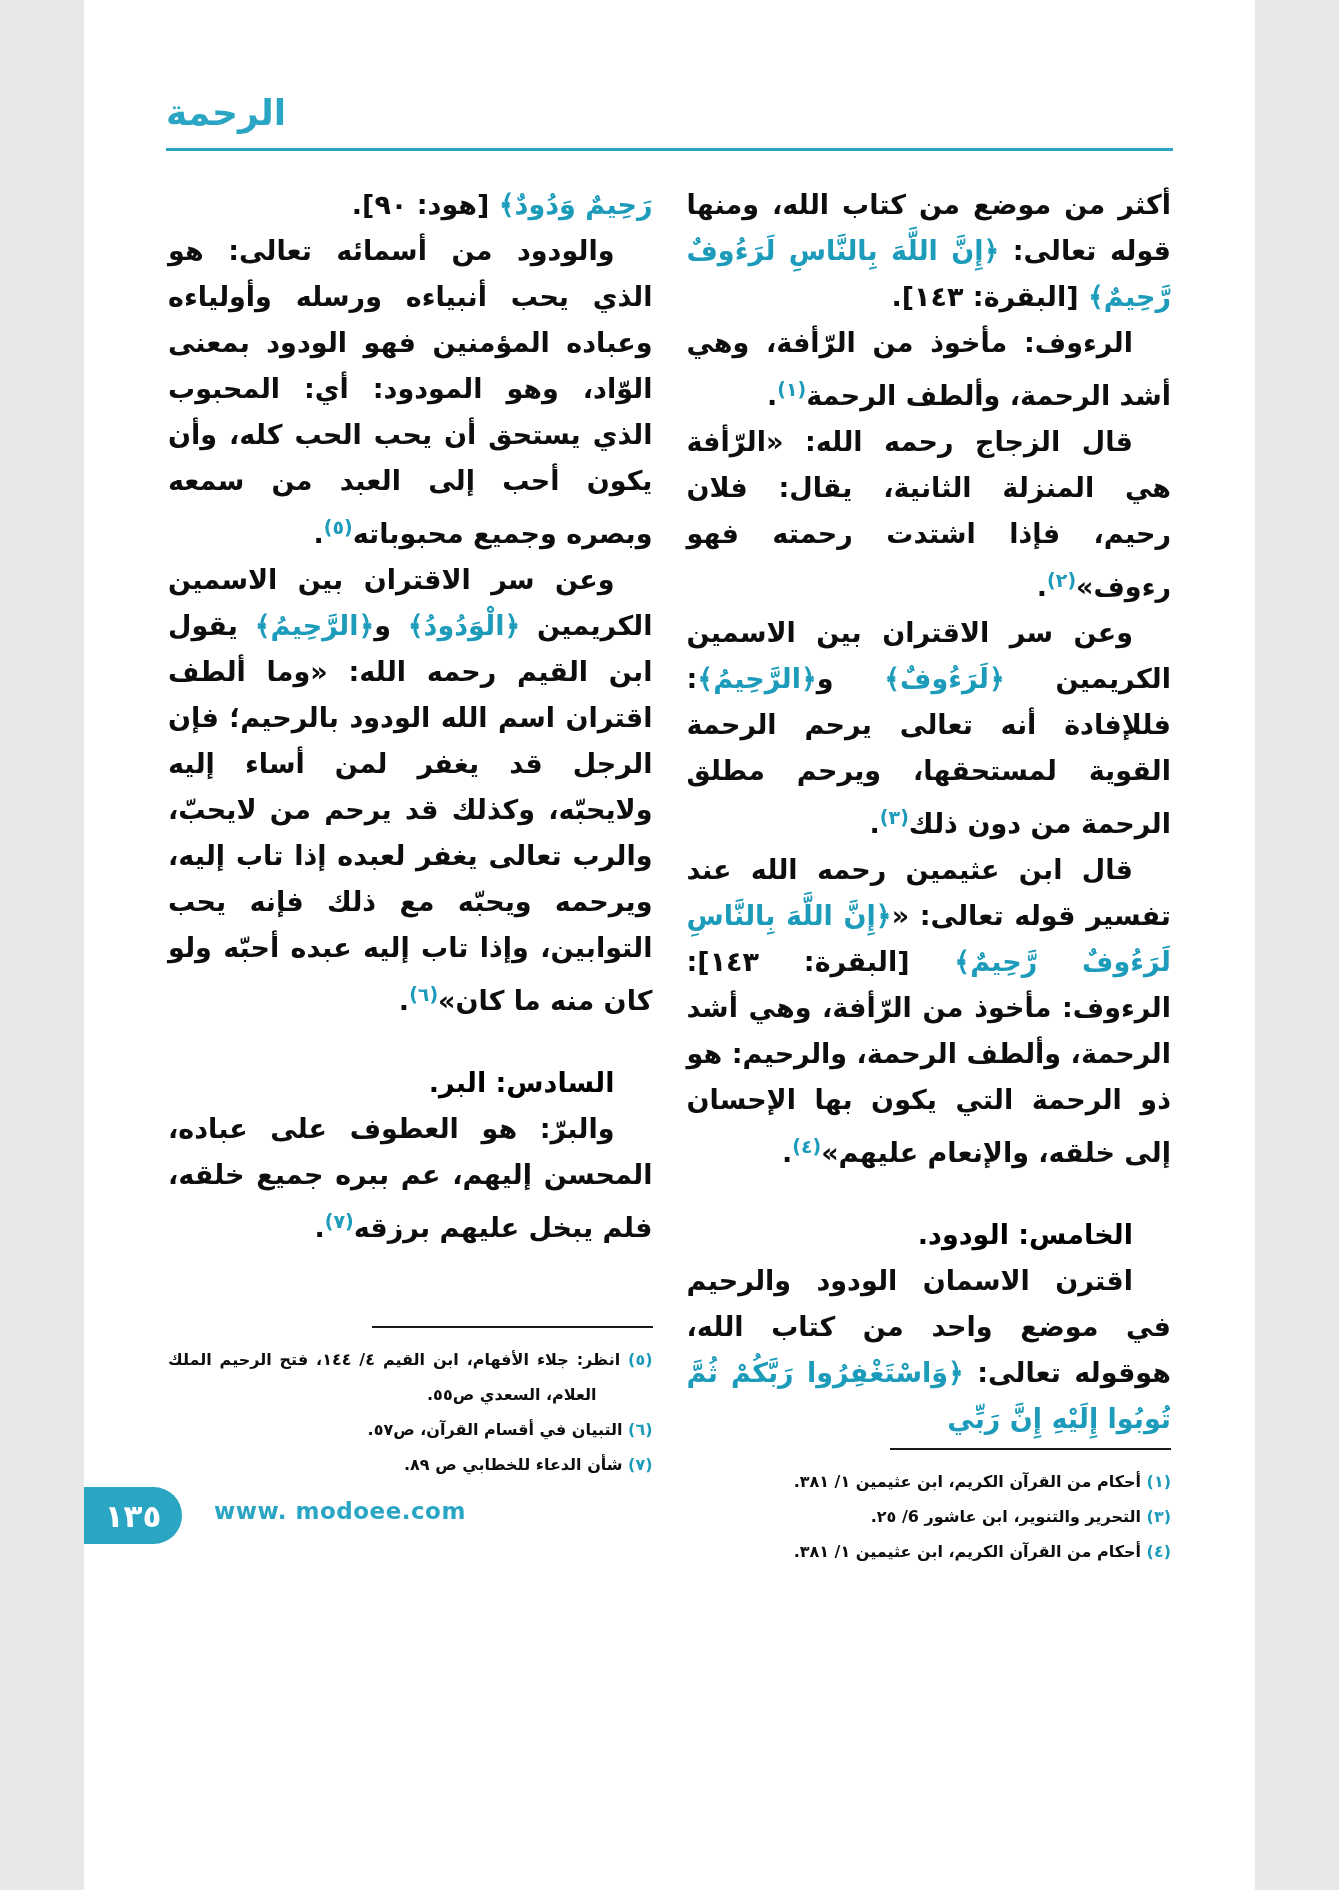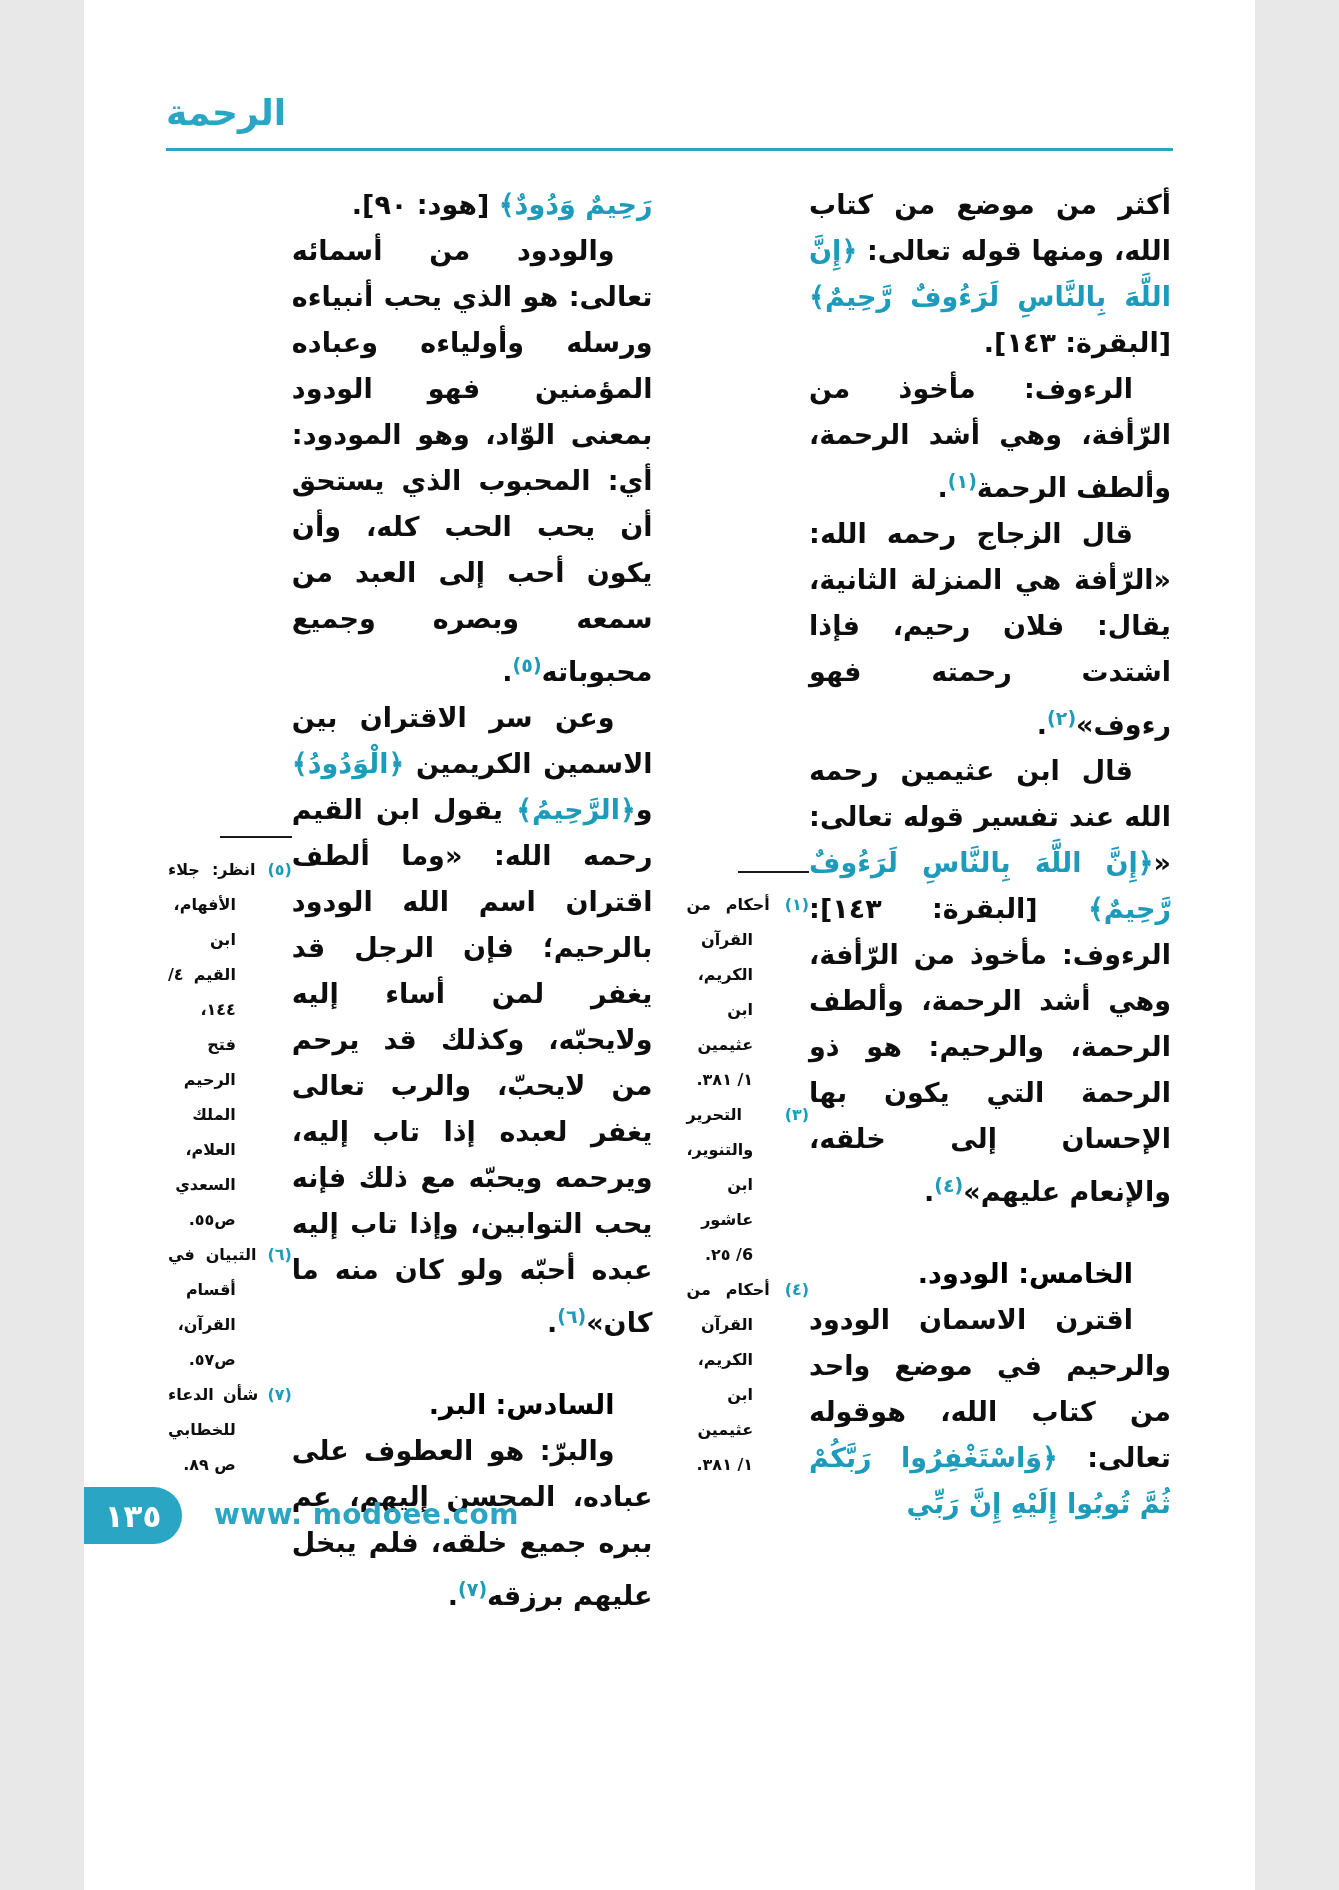--- a/index.html
+++ b/index.html
@@ -42,21 +42,21 @@
     top: 182px;
     right: 84px;
     left: 84px;
     height: 1300px;
     display: flex;
     gap: 34px;
   }
   .column {
     flex: 1 1 0;
     display: flex;
-    flex-direction: row;
+    flex-direction: column;
     min-width: 0;
   }
   .paragraphs { }
   .para {
     margin: 0;
     font-size: 27px;
     line-height: 46px;
     font-weight: bold;
     text-align: justify;
     text-justify: inter-word;
@@ -99,41 +99,42 @@
     justify-content: center;
     color: #ffffff;
     font-size: 31px;
     font-weight: bold;
   }
   .website {
     position: absolute;
     left: 130px;
     top: 1498px;
     color: var(--brand, #2aa6c4);
-    font-size: 28px;
+    font-size: 23px;
     font-weight: bold;
     direction: ltr;
     letter-spacing: 0.5px;
   }
 </style>
 </head>
 <body>
 
 <div class="page">
 
   <div class="header-title">الرحمة</div>
   <div class="header-rule"></div>
 
   <div class="columns">
 
     <div class="column">
       <div class="paragraphs">
           <p class="para cont"><span class="seg-text">أكثر من موضع من كتاب الله، ومنها قوله تعالى: </span><span class="seg-quran">﴿إِنَّ اللَّهَ بِالنَّاسِ لَرَءُوفٌ رَّحِيمٌ﴾</span><span class="seg-text"> [البقرة: ١٤٣].</span></p>
           <p class="para indent"><span class="seg-text">الرءوف: مأخوذ من الرّأفة، وهي أشد الرحمة، وألطف الرحمة</span><span class="seg-ref">(١)</span><span class="seg-text">.</span></p>
           <p class="para indent"><span class="seg-text">قال الزجاج رحمه الله: «الرّأفة هي المنزلة الثانية، يقال: فلان رحيم، فإذا اشتدت رحمته فهو رءوف»</span><span class="seg-ref">(٢)</span><span class="seg-text">.</span></p>
+          <p class="para indent"><span class="seg-text">وعن سر الاقتران بين الاسمين الكريمين </span><span class="seg-quran">﴿لَرَءُوفٌ﴾</span><span class="seg-text"> و</span><span class="seg-quran">﴿الرَّحِيمُ﴾</span><span class="seg-text">: فللإفادة أنه تعالى يرحم الرحمة القوية لمستحقها، ويرحم مطلق الرحمة من دون ذلك</span><span class="seg-ref">(٣)</span><span class="seg-text">.</span></p>
           <p class="para indent"><span class="seg-text">قال ابن عثيمين رحمه الله عند تفسير قوله تعالى: «</span><span class="seg-quran">﴿إِنَّ اللَّهَ بِالنَّاسِ لَرَءُوفٌ رَّحِيمٌ﴾</span><span class="seg-text"> [البقرة: ١٤٣]: الرءوف: مأخوذ من الرّأفة، وهي أشد الرحمة، وألطف الرحمة، والرحيم: هو ذو الرحمة التي يكون بها الإحسان إلى خلقه، والإنعام عليهم»</span><span class="seg-ref">(٤)</span><span class="seg-text">.</span></p>
           <p class="para indent heading"><span class="seg-text">الخامس: الودود.</span></p>
           <p class="para indent"><span class="seg-text">اقترن الاسمان الودود والرحيم في موضع واحد من كتاب الله، هوقوله تعالى: </span><span class="seg-quran">﴿وَاسْتَغْفِرُوا رَبَّكُمْ ثُمَّ تُوبُوا إِلَيْهِ إِنَّ رَبِّي</span></p>
         </div>
       <div class="footnotes">
         <div class="fn-rule"></div>
         <div>
             <div class="footnote"><span class="num">(١)&nbsp;</span><span>أحكام من القرآن الكريم، ابن عثيمين ١/ ٣٨١.</span></div>
             <div class="footnote"><span class="num">(٣)&nbsp;</span><span>التحرير والتنوير، ابن عاشور 6/ ٢٥.</span></div>
             <div class="footnote"><span class="num">(٤)&nbsp;</span><span>أحكام من القرآن الكريم، ابن عثيمين ١/ ٣٨١.</span></div>

